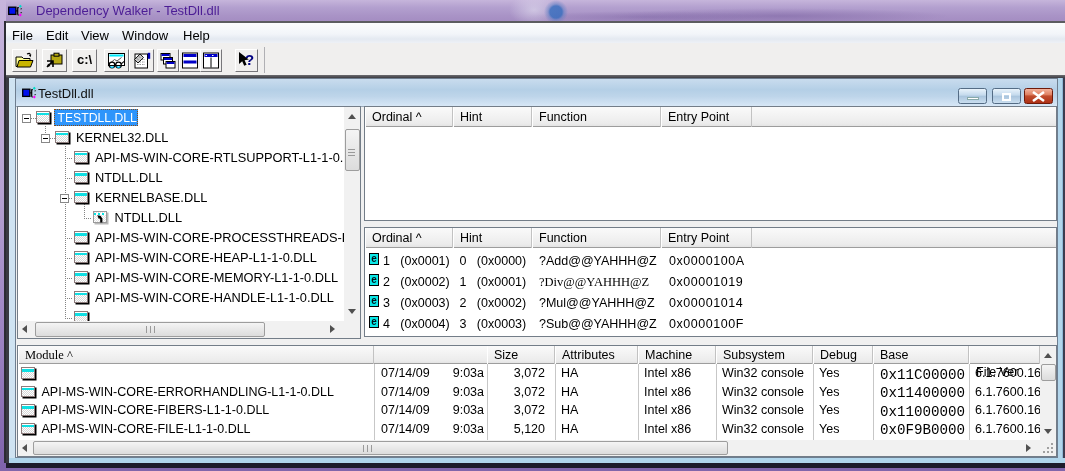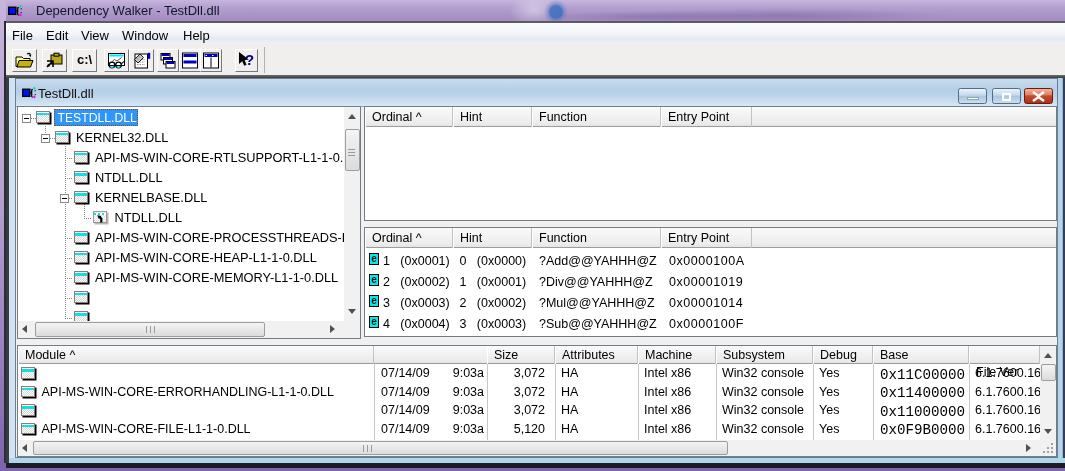--- a/index.html
+++ b/index.html
@@ -5,21 +5,21 @@
 body{position:relative;background:#b29bce;font-size:12px;color:#000;}
 .abs{position:absolute;}
 
 #titlebar{left:0;top:0;width:1065px;height:21px;
  background:
   radial-gradient(circle 11px at 556px 12px, rgba(58,110,190,.85) 0 6px, rgba(90,125,195,.5) 8px, rgba(90,125,195,0) 12px),
   radial-gradient(ellipse 25px 16px at 534px 10px, rgba(238,238,248,.5), rgba(238,238,248,0)),
   radial-gradient(ellipse 170px 8px at 780px 16px, rgba(118,94,158,.5), rgba(118,94,158,0)),
   radial-gradient(ellipse 120px 6px at 645px 17px, rgba(122,98,162,.45), rgba(122,98,162,0)),
   linear-gradient(180deg,#c6b5db 0,#b3a0cf 35%,#a993c6 75%,#a48dc2 100%);}
-#titletxt{left:36px;top:3px;font-size:13px;color:#0f172a;}
+#titletxt{left:36px;top:3px;font-size:13px;color:#4c1d95;}
 #appico{left:8px;top:4px;width:15px;height:14px;}
 #menubar{left:6px;top:21px;width:1059px;height:22px;
  background:linear-gradient(180deg,#fbfcfd 0,#f2f5f9 55%,#e4e9f1 80%,#eef1f6 100%);
  border-top:2px solid #5c5c60;}
 .mi{position:absolute;top:27.5px;font-size:13px;color:#000;}
 #toolbar{left:6px;top:43px;width:1059px;height:32px;background:#f0efee;}
 #tbbot{left:6px;top:75px;width:1059px;height:3px;background:linear-gradient(180deg,#6c6c70,#3c3c42);}
 .tbtn{position:absolute;top:49px;height:23px;background:#f0efee;
  border-top:1px solid #ffffff;border-left:1px solid #ffffff;
  border-right:1px solid #77767a;border-bottom:1px solid #77767a;}
@@ -233,20 +233,21 @@
 
     <div class="trow" style="left:39.5px;top:3.5px;color:#fff;font-size:12.2px;">TESTDLL.DLL</div>
     <div class="trow" style="left:58px;top:23px;">KERNEL32.DLL</div>
     <div class="trow" style="left:77px;top:43px;">API-MS-WIN-CORE-RTLSUPPORT-L1-1-0.D</div>
     <div class="trow" style="left:77px;top:63px;">NTDLL.DLL</div>
     <div class="trow" style="left:77px;top:83px;">KERNELBASE.DLL</div>
     <div class="trow" style="left:96.5px;top:103px;">NTDLL.DLL</div>
     <div class="trow" style="left:77px;top:123px;">API-MS-WIN-CORE-PROCESSTHREADS-L1-</div>
     <div class="trow" style="left:77px;top:143px;">API-MS-WIN-CORE-HEAP-L1-1-0.DLL</div>
     <div class="trow" style="left:77px;top:163px;">API-MS-WIN-CORE-MEMORY-L1-1-0.DLL</div>
+    <div class="trow" style="left:77px;top:183px;">API-MS-WIN-CORE-HANDLE-L1-1-0.DLL</div>
 
     <div class="sb" style="left:326px;top:0;width:16px;height:214px;">
       <div class="arr" style="left:4px;top:7px;border-left:4px solid transparent;border-right:4px solid transparent;border-bottom:5px solid #505050;"></div>
       <div class="sbthumb" style="left:0.5px;top:21.5px;width:15px;height:42px;"></div>
       <div style="position:absolute;left:4px;top:42px;width:7px;height:1px;background:#9a9a9a;box-shadow:0 3px #9a9a9a,0 6px #9a9a9a;"></div>
       <div class="arr" style="left:4px;top:202px;border-left:4px solid transparent;border-right:4px solid transparent;border-top:5px solid #505050;"></div>
     </div>
 
     <div class="sb" style="left:0;top:214px;width:326px;height:17px;">
       <div class="arr" style="left:4px;top:4px;border-top:4px solid transparent;border-bottom:4px solid transparent;border-right:5px solid #505050;"></div>
@@ -290,38 +291,38 @@
         </div>
     </div>
     <div class="eicon" style="left:4px;top:25px;">e</div>
     <div class="cell" style="left:18px;top:26px;">1&nbsp;&nbsp;&nbsp;(0x0001)</div>
     <div class="cell" style="left:94.5px;top:26px;">0&nbsp;&nbsp;&nbsp;(0x0000)</div>
     <div class="cell" style="left:174px;top:26px;">?Add@@YAHHH@Z</div>
     <div class="cell" style="left:304px;letter-spacing:.55px;top:26px;">0x0000100A</div>
     <div class="eicon" style="left:4px;top:46px;">e</div>
     <div class="cell" style="left:18px;top:47px;">2&nbsp;&nbsp;&nbsp;(0x0002)</div>
     <div class="cell" style="left:94.5px;top:47px;">1&nbsp;&nbsp;&nbsp;(0x0001)</div>
-    <div class="cell" style="left:174px;top:47px;">?Div@@YAHHH@Z</div>
+    <div class="cell" style="left:174px;top:47px;font-family:Liberation Serif, serif;">?Div@@YAHHH@Z</div>
     <div class="cell" style="left:304px;letter-spacing:.55px;top:47px;">0x00001019</div>
     <div class="eicon" style="left:4px;top:67px;">e</div>
     <div class="cell" style="left:18px;top:68px;">3&nbsp;&nbsp;&nbsp;(0x0003)</div>
     <div class="cell" style="left:94.5px;top:68px;">2&nbsp;&nbsp;&nbsp;(0x0002)</div>
     <div class="cell" style="left:174px;top:68px;">?Mul@@YAHHH@Z</div>
     <div class="cell" style="left:304px;letter-spacing:.55px;top:68px;">0x00001014</div>
     <div class="eicon" style="left:4px;top:88px;">e</div>
     <div class="cell" style="left:18px;top:89px;">4&nbsp;&nbsp;&nbsp;(0x0004)</div>
     <div class="cell" style="left:94.5px;top:89px;">3&nbsp;&nbsp;&nbsp;(0x0003)</div>
     <div class="cell" style="left:174px;top:89px;">?Sub@@YAHHH@Z</div>
     <div class="cell" style="left:304px;letter-spacing:.55px;top:89px;">0x0000100F</div>
   </div>
 
   <div class="pane" style="left:1px;top:266px;width:1040px;height:112px;">
     <div class="hdr" style="height:18px;right:16px;">
       <div class="hc" style="left:0;width:356px;height:18px;">
-          <span style="top:2px;">Module  ^</span>
+          <span style="top:2px;font-family:Liberation Serif, serif;">Module  ^</span>
         </div>
       <div class="hc" style="left:469px;width:68px;height:18px;">
           <span style="top:2px;">Size</span>
         </div>
       <div class="hc" style="left:537px;width:83px;height:18px;">
           <span style="top:2px;">Attributes</span>
         </div>
       <div class="hc" style="left:620px;width:78px;height:18px;">
           <span style="top:2px;">Machine</span>
         </div>
@@ -361,20 +362,21 @@
     <div class="cell" style="left:363px;top:38.6px;">07/14/09</div>
     <div class="cell" style="left:363px;top:38.6px;width:103px;text-align:right;">9:03a</div>
     <div class="cell" style="left:470px;top:38.6px;width:57px;text-align:right;">3,072</div>
     <div class="cell" style="left:543px;top:38.6px;">HA</div>
     <div class="cell" style="left:626px;top:38.6px;">Intel x86</div>
     <div class="cell" style="left:704px;top:38.6px;">Win32 console</div>
     <div class="cell" style="left:801px;top:38.6px;">Yes</div>
     <div class="cell mono" style="left:862px;top:39.1px;">0x11400000</div>
     <div class="cell" style="left:957px;top:38.6px;width:65px;overflow:hidden;">6.1.7600.16</div>
     <div class="ticon" style="left:3px;top:58.2px;"></div>
+    <div class="cell" style="left:23.5px;top:57.2px;">API-MS-WIN-CORE-FIBERS-L1-1-0.DLL</div>
     <div class="cell" style="left:363px;top:57.2px;">07/14/09</div>
     <div class="cell" style="left:363px;top:57.2px;width:103px;text-align:right;">9:03a</div>
     <div class="cell" style="left:470px;top:57.2px;width:57px;text-align:right;">3,072</div>
     <div class="cell" style="left:543px;top:57.2px;">HA</div>
     <div class="cell" style="left:626px;top:57.2px;">Intel x86</div>
     <div class="cell" style="left:704px;top:57.2px;">Win32 console</div>
     <div class="cell" style="left:801px;top:57.2px;">Yes</div>
     <div class="cell mono" style="left:862px;top:58px;">0x11000000</div>
     <div class="cell" style="left:957px;top:57.2px;width:65px;overflow:hidden;">6.1.7600.16</div>
     <div class="ticon" style="left:3px;top:76.8px;"></div>

